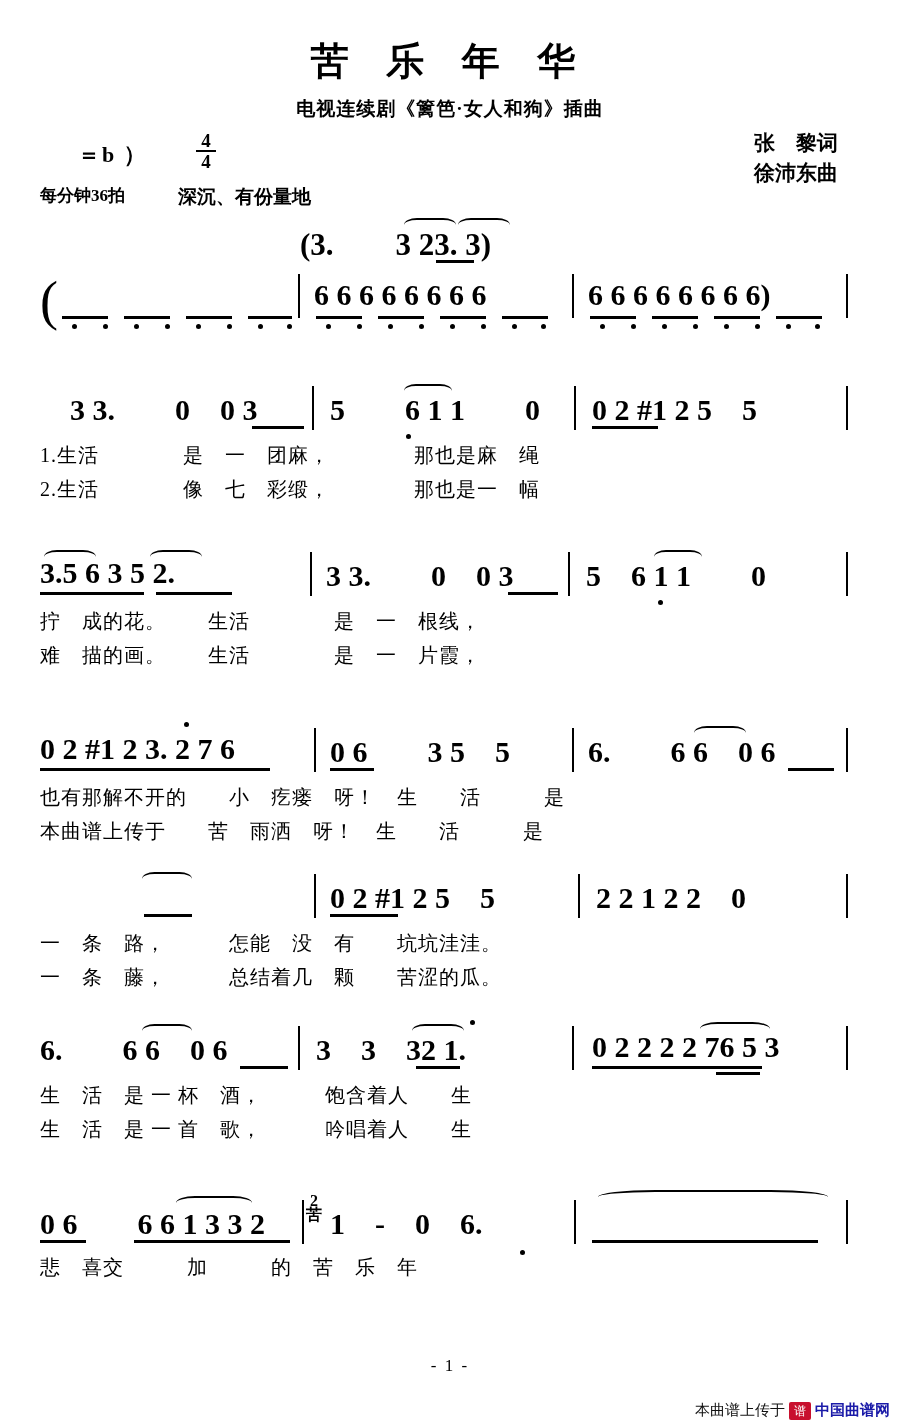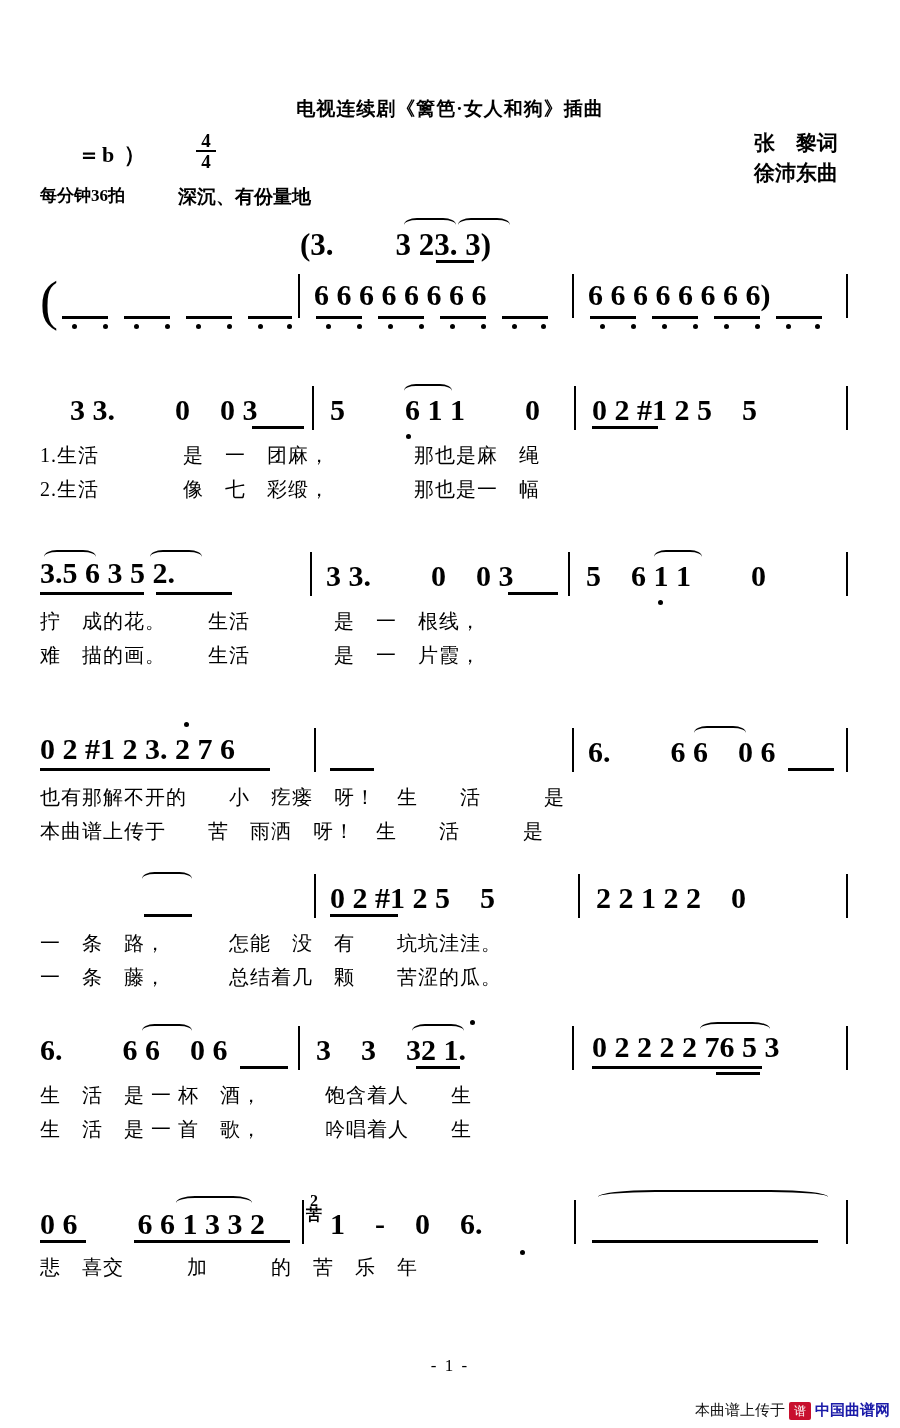--- a/index.html
+++ b/index.html
@@ -164,20 +164,21 @@
     line-height: 18px;
     border-radius: 2px;
   }
   .footer-credit .site { color: #1a1aa8; font-weight: bold; }
 </style>
 </head>
 <body>
 
 <div class="sheet">
 
+  <div class="title">苦 乐 年 华</div>
   <div class="subtitle">电视连续剧《篱笆·女人和狗》插曲</div>
 
   <div class="credits">
     <div>张　黎词</div>
     <div>徐沛东曲</div>
   </div>
 
   <div class="keysig">＝b ）</div>
 
   <div class="meter">
@@ -289,20 +290,21 @@
       <span class="abs" style="left:40px;">拧　成的花。　　生活　　　　是　一　根线，</span>
     </div>
     <div class="lyric" style="margin-top:4px;">
       <span class="abs" style="left:40px;text-align:right;">难　描的画。　　生活　　　　是　一　片霞，</span>
     </div>
   </div>
 
   <div class="system" style="top:732px;">
     <div class="notes">
       <span class="abs" style="left:40px; top:0;">0 2 #1 2 3. 2 7 6</span>
+      <span class="abs" style="left:330px; top:0;">0 6　　3 5　5</span>
       <span class="abs" style="left:588px; top:0;">6.　　6 6　0 6</span>
       <div class="barline" style="left:314px; top:-4px; height:44px;"></div>
       <div class="barline" style="left:572px; top:-4px; height:44px;"></div>
       <div class="barline" style="left:846px; top:-4px; height:44px;"></div>
       <div class="ul" style="left:40px; top:36px; width:230px;"></div>
       <div class="ul" style="left:330px; top:36px; width:44px;"></div>
       <div class="ul" style="left:788px; top:36px; width:46px;"></div>
       <div class="slur" style="left:694px; top:-6px; width:52px;"></div>
       <div class="od" style="left:184px; top:-10px;"></div>
     </div>

